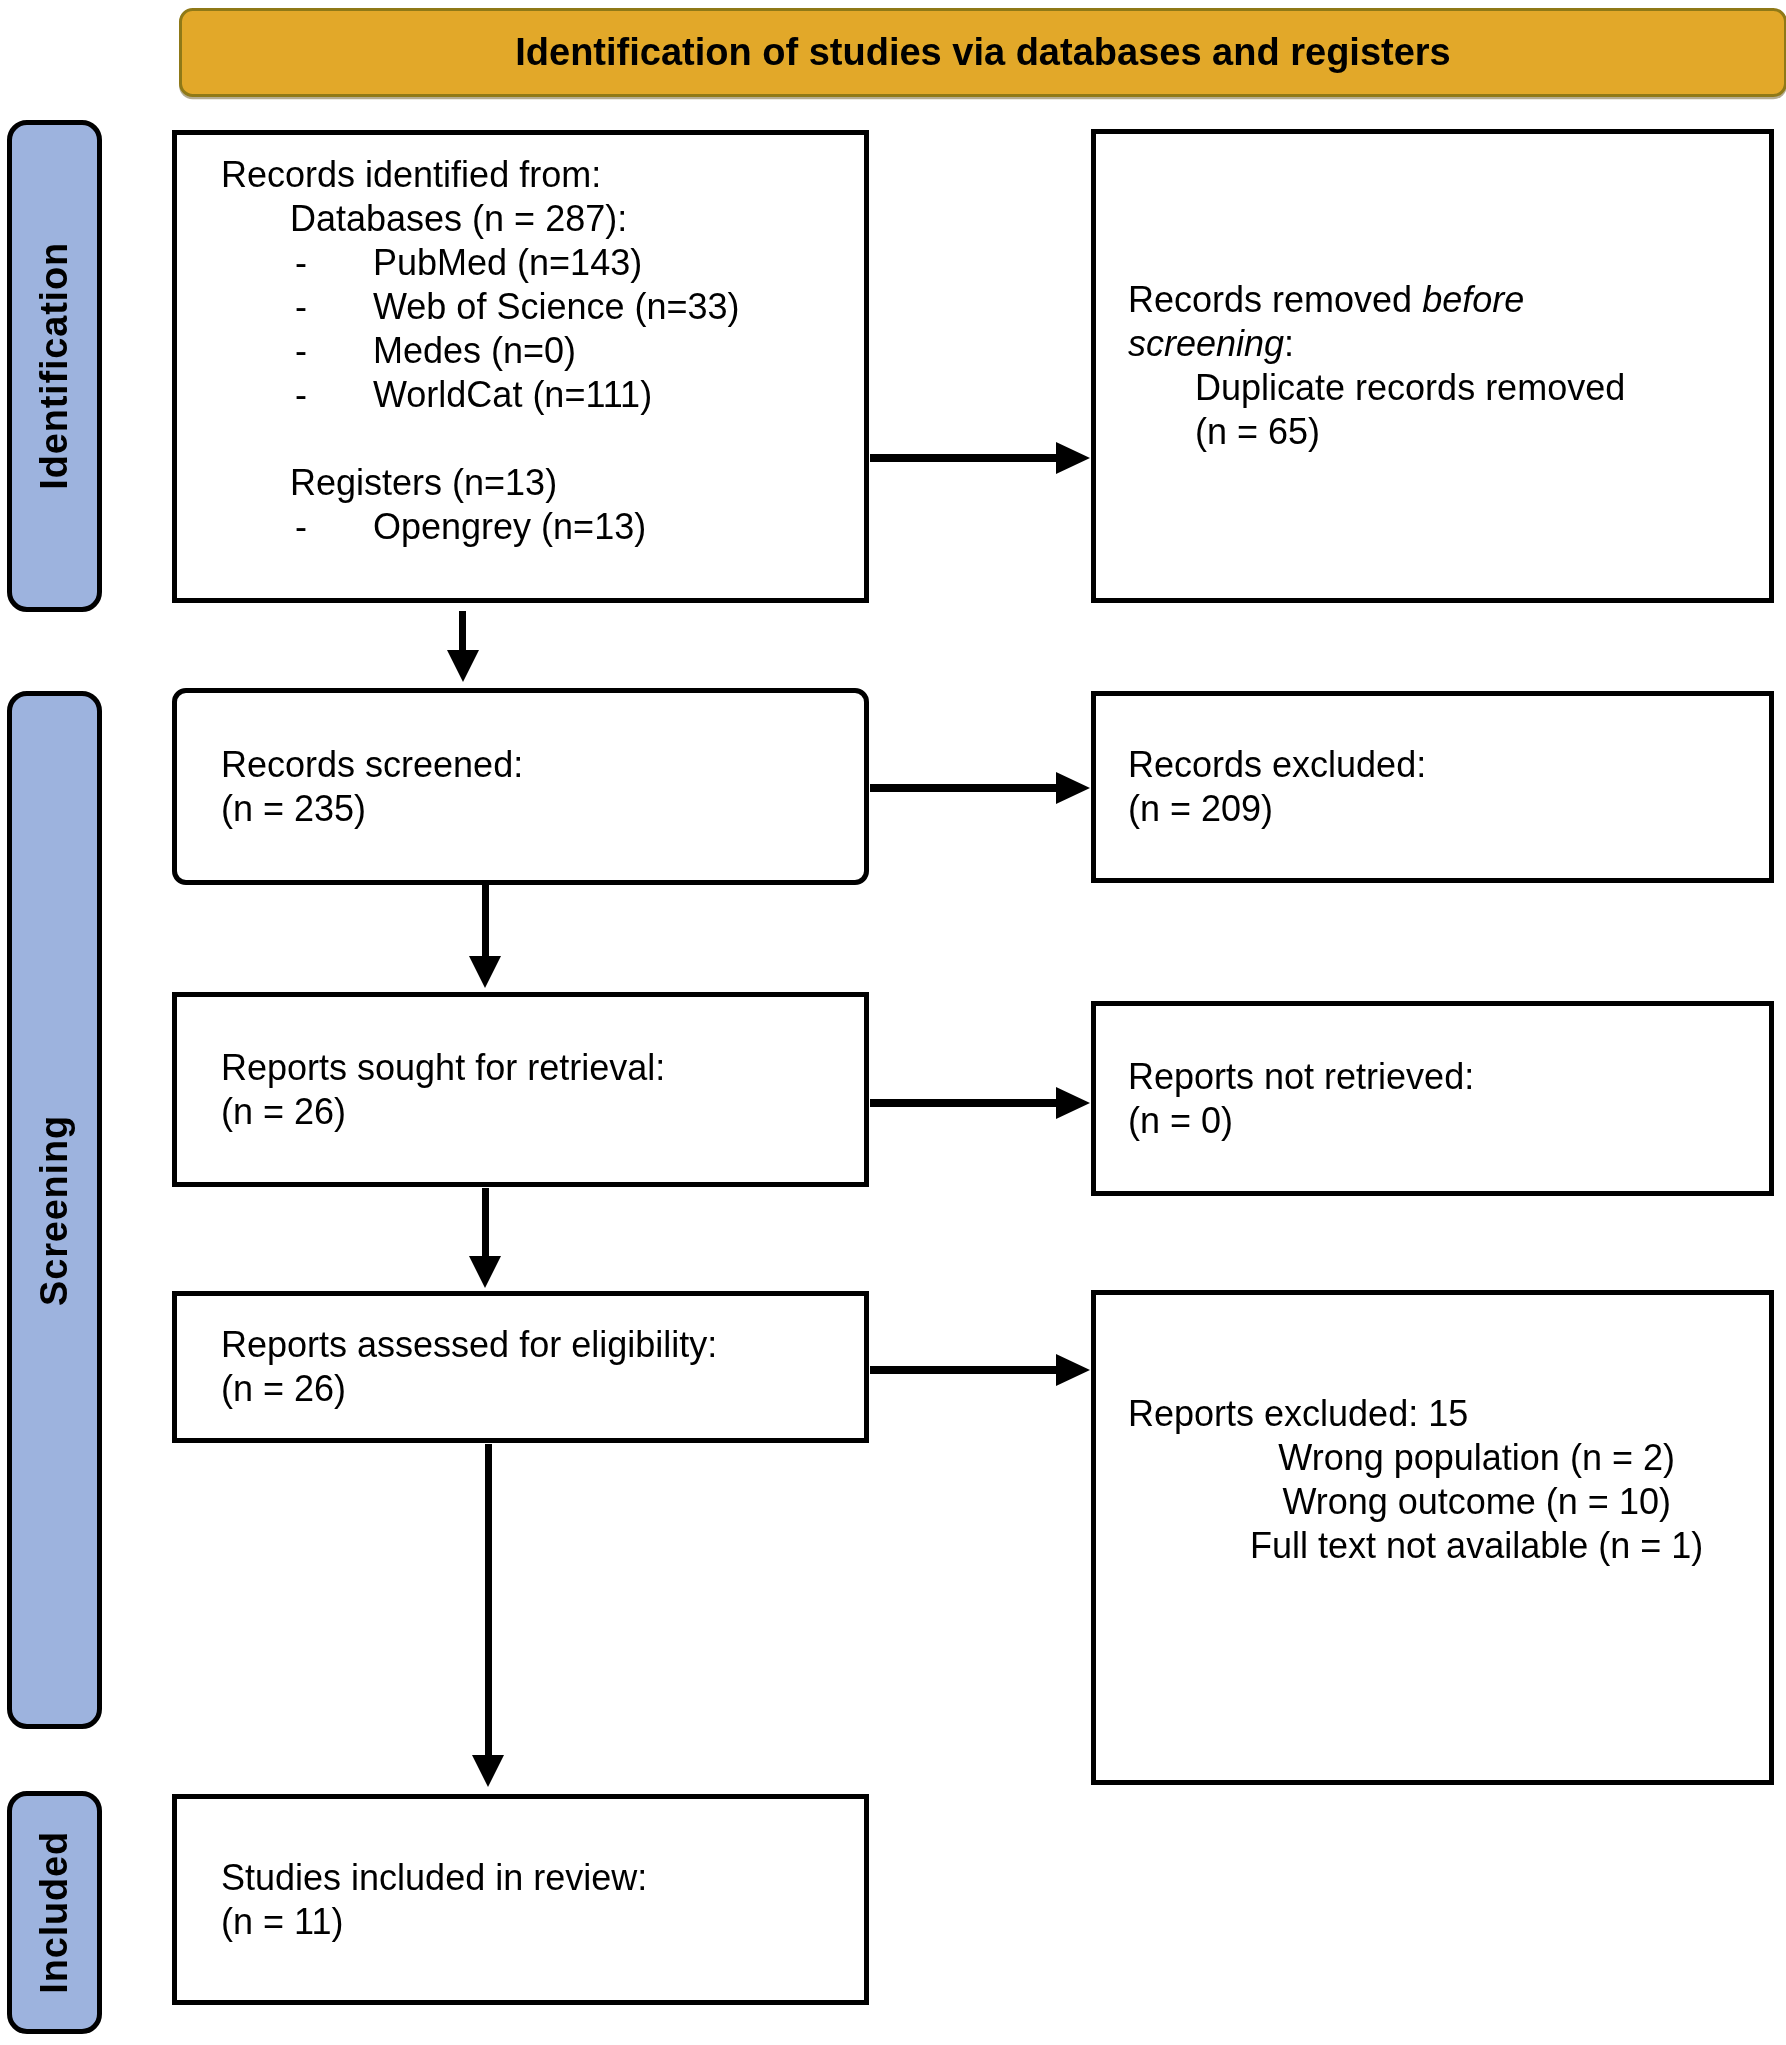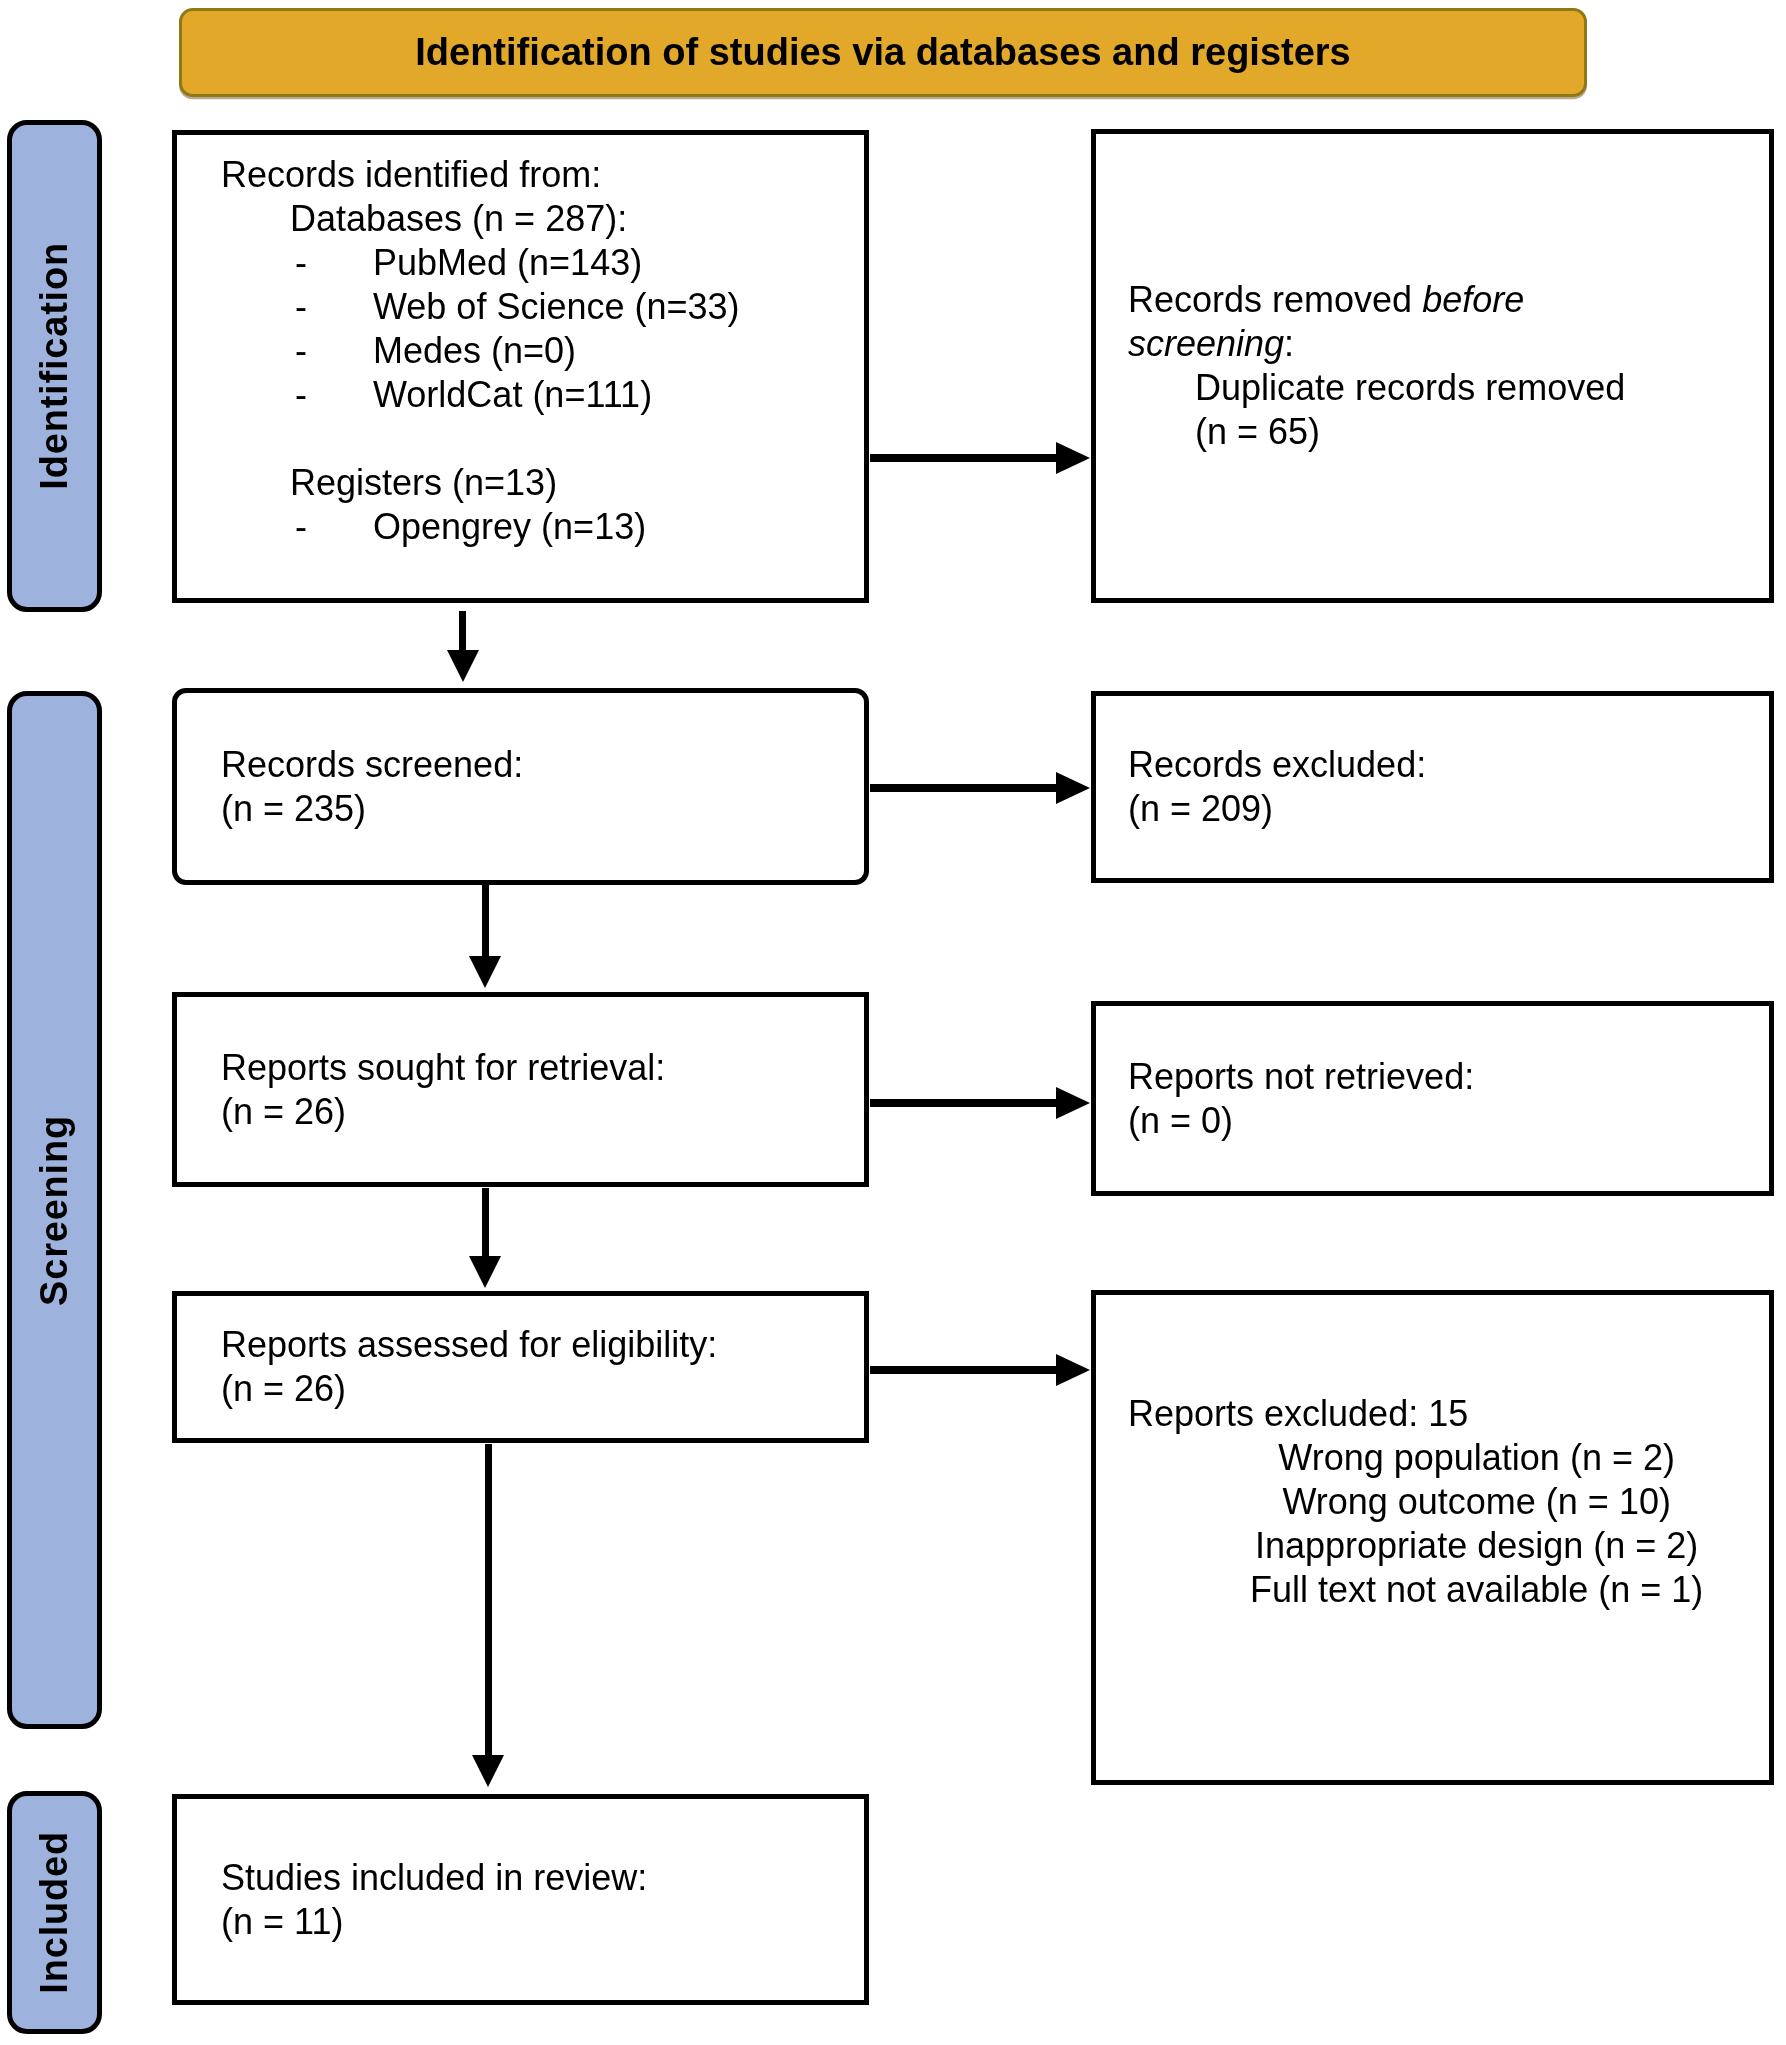--- a/index.html
+++ b/index.html
@@ -9,21 +9,21 @@
     --line-color:#000000;
     --box-fill:#FFFFFF;
     --text-color:#000000;
   }
   *{margin:0;padding:0;box-sizing:border-box;}
   html,body{background:#ffffff;}
   body{font-family:"Liberation Sans", sans-serif;color:var(--text-color);}
   .canvas{position:relative;width:1787px;height:2046px;background:#ffffff;overflow:hidden;}
 
   .banner{
-    position:absolute;left:179px;top:7.6px;width:1408px;height:89px;
+    position:absolute;left:179px;top:7.6px;width:1608px;height:89px;
     background:var(--banner-fill);
     border:3.8px solid var(--banner-border);
     border-radius:13.7px;
     display:flex;align-items:center;justify-content:center;
     font-size:38px;font-weight:bold;
     box-shadow:0 2.3px 0 rgba(90,70,10,.45);
   }
 
   .stage{
     position:absolute;left:6.9px;width:95px;
@@ -155,21 +155,20 @@
 
   <div class="box col-left box-assessed center">
     <div class="line">Reports assessed for eligibility:</div>
     <div class="line">(n = 26)</div>
   </div>
 
   <div class="box col-right box-repexcluded">
     <div class="line">Reports excluded: 15</div>
     <div class="line reason">Wrong population (n = 2)</div>
     <div class="line reason">Wrong outcome (n = 10)</div>
-    <div class="line reason">Inappropriate design (n = 2)</div>
     <div class="line reason">Full text not available (n = 1)</div>
   </div>
 
   <div class="box col-left box-included center">
     <div class="line">Studies included in review:</div>
     <div class="line">(n = 11)</div>
   </div>
 
   <div>
     <div class="vshaft" style="left:459px;top:611px;height:41px;"></div>

